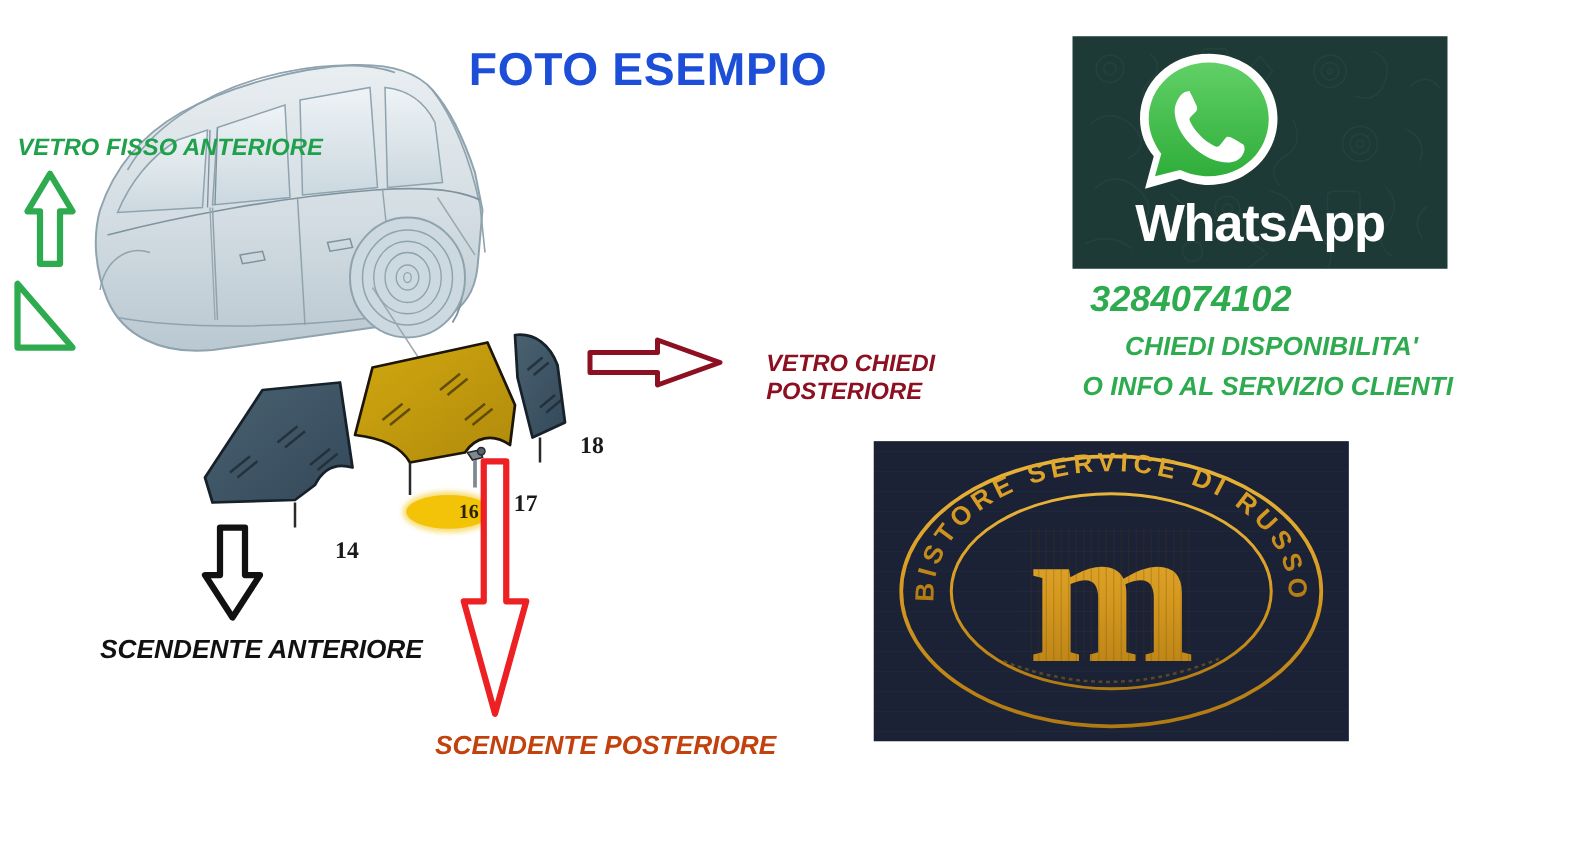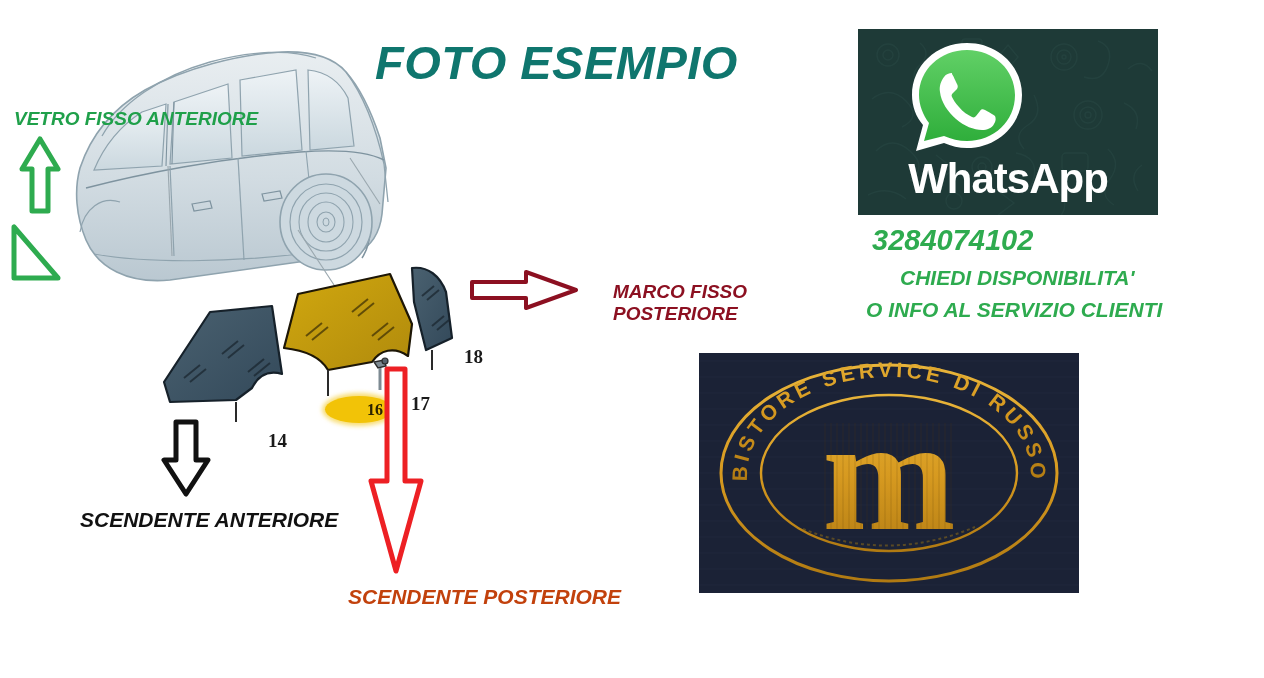--- a/index.html
+++ b/index.html
@@ -17,24 +17,23 @@
     height: 678px;
     background: #ffffff;
     overflow: hidden;
   }
   .abs { position: absolute; }
 
   
   #title {
     left: 375px;
     top: 35px;
-    font-size: 47px;
+    font-size: 37px;
     font-weight: bold;
-    font-style: italic;
-    color: #0f766e;
+    color: #1d4ed8;
     letter-spacing: 0.5px;
     white-space: nowrap;
   }
 
   
   #car-wrap { left: 50px; top: 18px; width: 420px; height: 330px; }
   #car-wrap svg { display: block; }
 
   
   #parts-wrap { left: 140px; top: 250px; width: 360px; height: 190px; }
@@ -270,21 +269,21 @@
 
   <div class="abs" id="arrow-red-down">
     <svg width="62" height="212" viewBox="0 0 62 212" xmlns="http://www.w3.org/2000/svg">
       <path d="M22,4 L40,4 L40,116 L56,116 L31,206 L6,116 L22,116 Z" fill="#ffffff" stroke="#ED2024" stroke-width="5" stroke-linejoin="round"></path>
     </svg>
   </div>
 
   <div class="abs callout" id="lbl-vetro-ant">VETRO FISSO ANTERIORE</div>
 
   <div class="abs callout" id="lbl-vetro-post">
-    <div>MARCO FISSO</div>
+    <div>VETRO CHIEDI</div>
     <div>POSTERIORE</div>
   </div>
 
   <div class="abs callout" id="lbl-scend-ant">SCENDENTE ANTERIORE</div>
 
   <div class="abs callout" id="lbl-scend-post">SCENDENTE POSTERIORE</div>
 
   <div class="abs" id="wa-banner">
     <svg class="abs" id="wa-pattern" width="300" height="186" viewBox="0 0 300 186" xmlns="http://www.w3.org/2000/svg">
       <g stroke="#2C4C48" stroke-width="1.4" fill="none" opacity="0.85">

